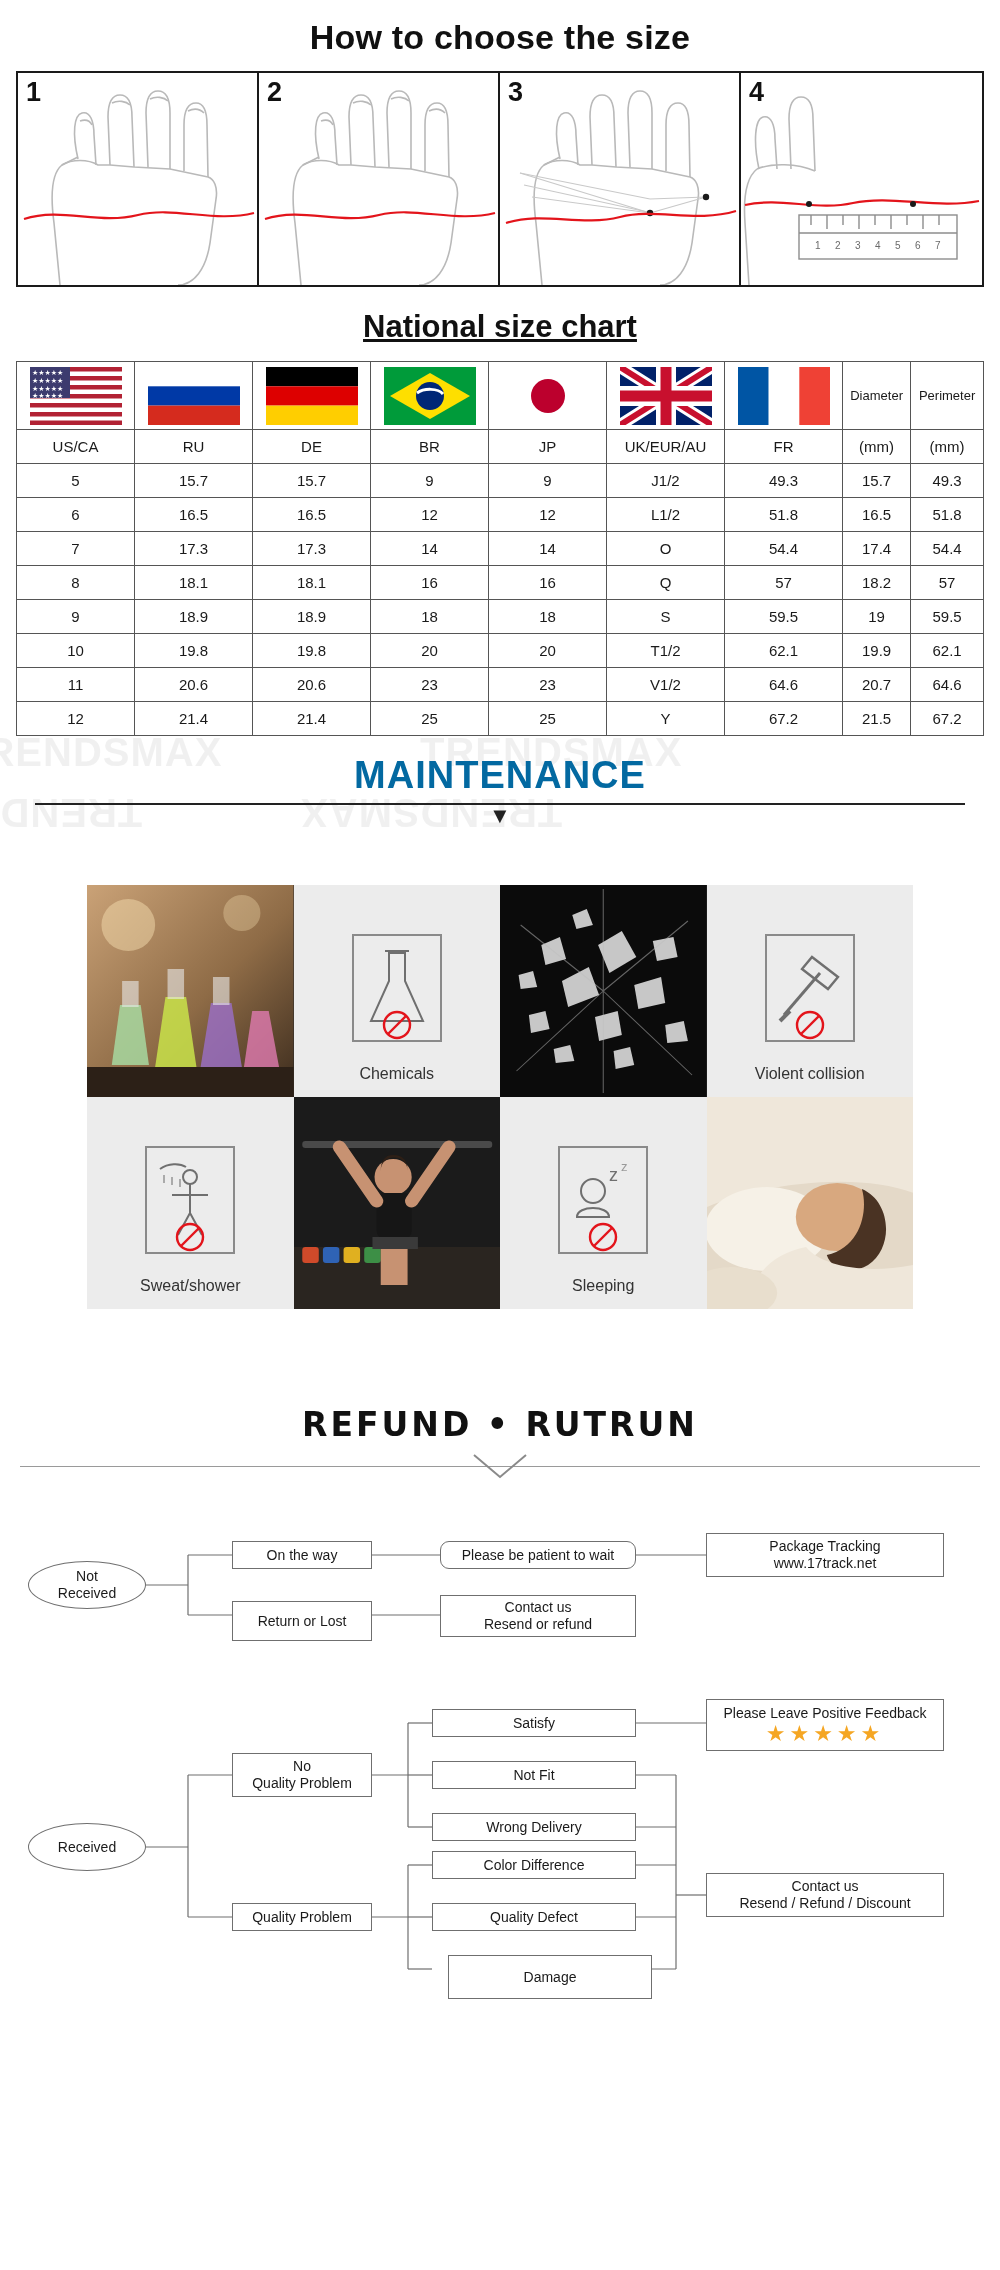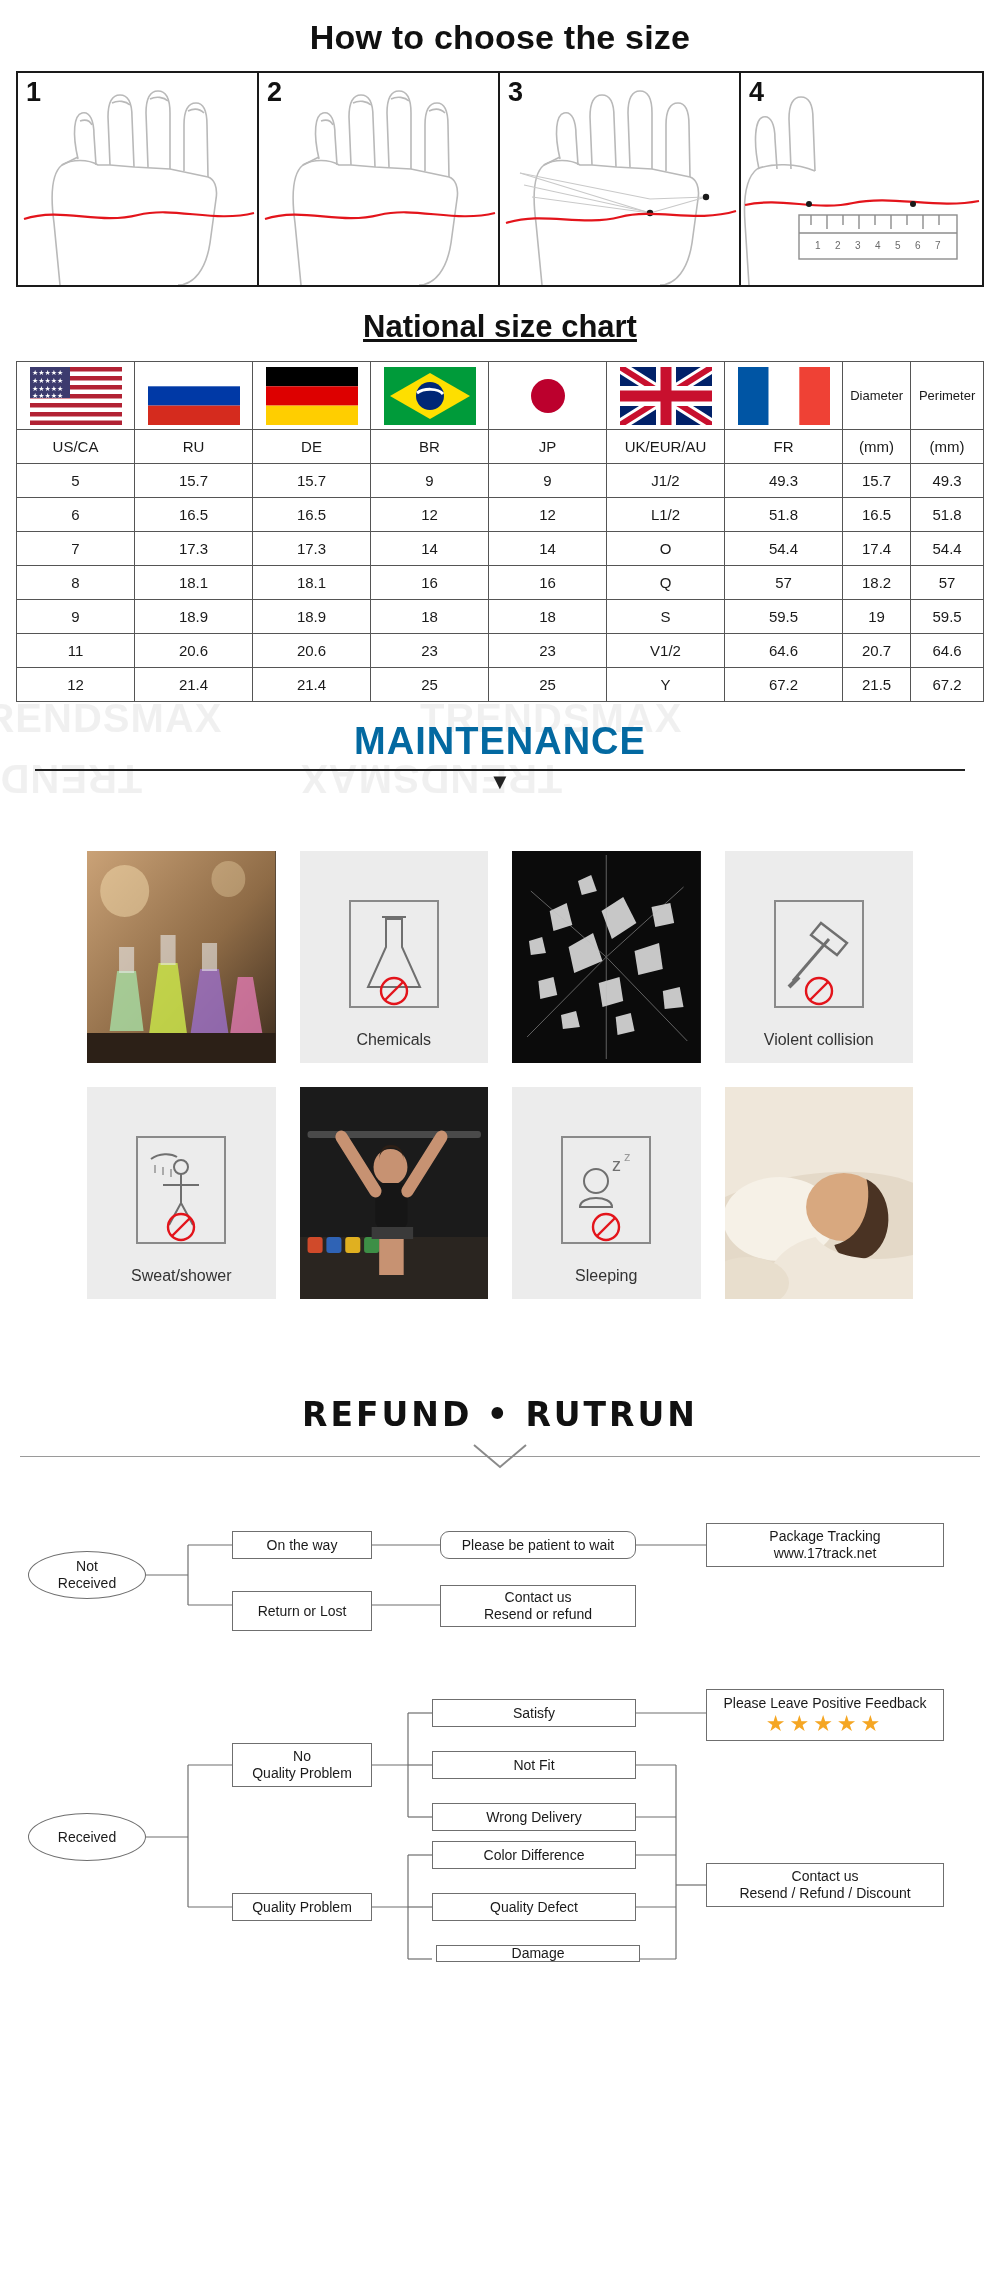--- a/index.html
+++ b/index.html
@@ -123,21 +123,21 @@
     position: relative;
     width: 930px;
     margin: 14px auto 0 auto;
     background: #fff;
     z-index: 3;
     padding: 46px 52px 44px 52px;
   }
   .maint-grid {
     display: grid;
     grid-template-columns: repeat(4, 1fr);
-    gap: 24px;
+    gap: 0;
   }
   .mcell {
     height: 212px;
     background: #ececec;
     position: relative;
     overflow: hidden;
     display: flex;
     flex-direction: column;
     align-items: center;
     justify-content: center;
@@ -429,20 +429,31 @@
           <td>18.9</td>
           <td>18.9</td>
           <td>18</td>
           <td>18</td>
           <td>S</td>
           <td>59.5</td>
           <td>19</td>
           <td>59.5</td>
         </tr>
         <tr>
+          <td>10</td>
+          <td>19.8</td>
+          <td>19.8</td>
+          <td>20</td>
+          <td>20</td>
+          <td>T1/2</td>
+          <td>62.1</td>
+          <td>19.9</td>
+          <td>62.1</td>
+        </tr>
+        <tr>
           <td>11</td>
           <td>20.6</td>
           <td>20.6</td>
           <td>23</td>
           <td>23</td>
           <td>V1/2</td>
           <td>64.6</td>
           <td>20.7</td>
           <td>64.6</td>
         </tr>
@@ -672,21 +683,21 @@
       <div class="node oval" style="left:28px; top:338px; width:118px; height:48px;">Received</div>
       <div class="node" style="left:232px; top:268px; width:140px; height:44px; white-space:pre-line;">No
 Quality Problem</div>
       <div class="node" style="left:232px; top:418px; width:140px; height:28px;">Quality Problem</div>
 
       <div class="node" style="left:432px; top:224px; width:204px; height:28px;">Satisfy</div>
       <div class="node" style="left:432px; top:276px; width:204px; height:28px;">Not Fit</div>
       <div class="node" style="left:432px; top:328px; width:204px; height:28px;">Wrong Delivery</div>
       <div class="node" style="left:432px; top:366px; width:204px; height:28px;">Color Difference</div>
       <div class="node" style="left:432px; top:418px; width:204px; height:28px;">Quality Defect</div>
-      <div class="node" style="left:436px; top:470px; width:204px; height:17px;">Damage</div>
+      <div class="node" style="left:448px; top:470px; width:204px; height:44px;">Damage</div>
 
       <div class="node" style="left:706px; top:214px; width:238px; height:52px; flex-direction:column; gap:2px;">
         <span>Please Leave Positive Feedback</span>
         <span class="stars">★★★★★</span>
       </div>
       <div class="node" style="left:706px; top:388px; width:238px; height:44px; white-space:pre-line;">Contact us
 Resend / Refund / Discount</div>
     </div>
   </div>
 

